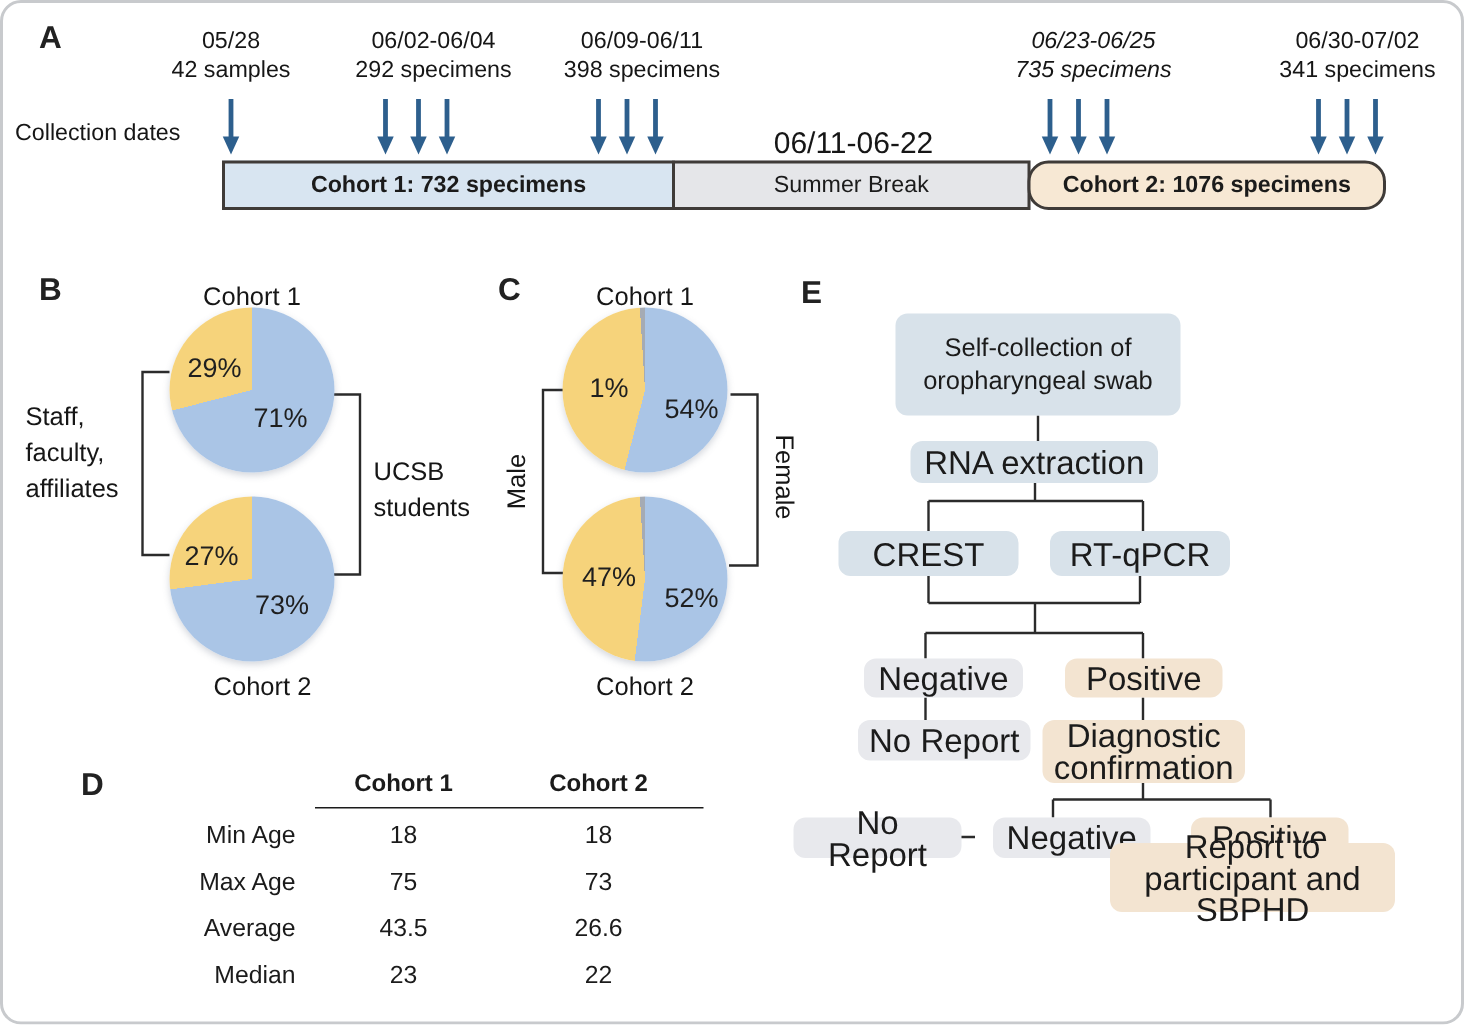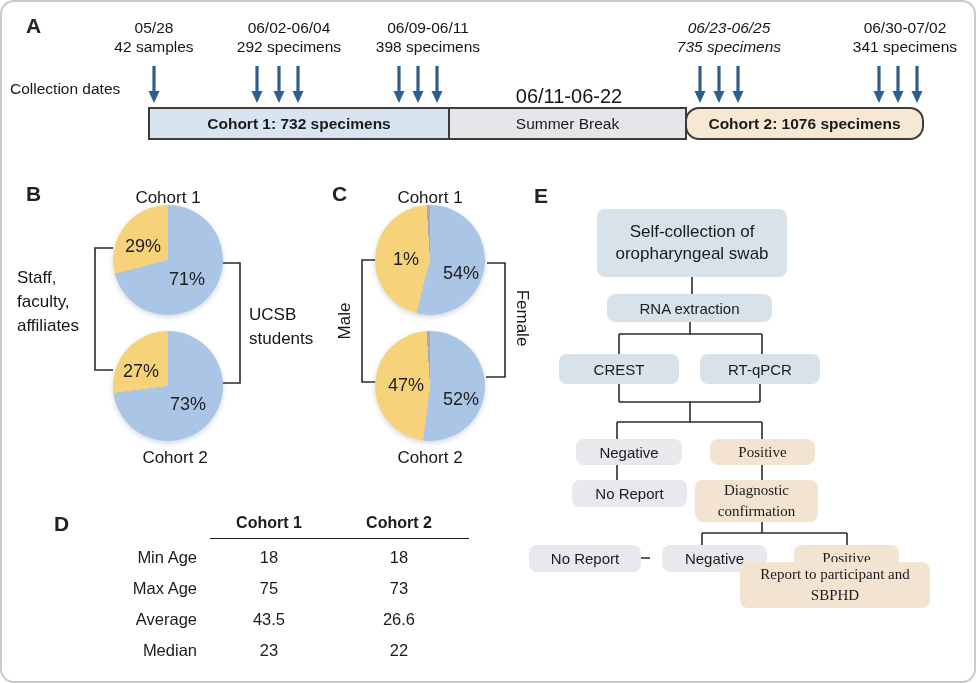--- a/index.html
+++ b/index.html
@@ -32,24 +32,24 @@
   .rot{position:absolute;font-size:17px;color:#161616;text-align:center;z-index:2;white-space:nowrap;}
   
   .agetable{position:absolute;left:100px;top:512px;z-index:2;font-size:16.5px;}
   .agetable .tr{display:grid;grid-template-columns:97px 140px 120px;height:31px;align-items:start;}
   .agetable .tr.th{height:34px;font-weight:bold;font-size:16px;}
   .agetable .c0{text-align:right;padding-right:2px;}
   .agetable .c1,.agetable .c2{text-align:center;}
   .thline{position:absolute;left:108px;top:24px;width:259px;height:0;border-top:1.6px solid #1b1b1b;}
   
   .fb{position:absolute;box-sizing:border-box;border-radius:8px;display:flex;align-items:center;justify-content:center;
-      text-align:center;font-size:15px;line-height:21px;z-index:2;padding:2px 6px;}
+      text-align:center;font-size:22px;line-height:21px;z-index:2;padding:2px 6px;}
   .fb-blue{background:var(--flow_blue);}
   .fb-gray{background:var(--flow_gray);margin-left:12px;}
-  .fb-tan{background:var(--flow_tan);font-family:Liberation Serif, serif;}
+  .fb-tan{background:var(--flow_tan);}
 </style>
 </head>
 <body>
 
 <div class="fig">
 
   <svg class="overlay" width="976" height="683">
 
     <path class="flowline" d="
       M690 275 V292
@@ -225,19 +225,19 @@
 
   <div class="plabel" style="left:532px;top:182px;">E</div>
 
   <div class="fb fb-blue" style="left:595px;top:207px;width:190px;height:68px;font-size:17px;line-height:22px;">Self-collection of oropharyngeal swab</div>
   <div class="fb fb-blue" style="left:605px;top:292px;width:165px;height:28px;">RNA extraction</div>
   <div class="fb fb-blue" style="left:698px;top:352px;width:120px;height:30px;">RT-qPCR</div>
   <div class="fb fb-blue" style="left:557px;top:352px;width:120px;height:30px;">CREST</div>
   <div class="fb fb-gray" style="left:562px;top:437px;width:106px;height:26px;">Negative</div>
   <div class="fb fb-tan" style="left:708px;top:437px;width:105px;height:26px;">Positive</div>
   <div class="fb fb-gray" style="left:558px;top:478px;width:115px;height:27px;">No Report</div>
-  <div class="fb fb-tan" style="left:693px;top:478px;width:123px;height:42px;">Diagnostic confirmation</div>
+  <div class="fb fb-tan" style="left:693px;top:478px;width:135px;height:42px;">Diagnostic confirmation</div>
   <div class="fb fb-gray" style="left:515px;top:543px;width:112px;height:27px;">No Report</div>
   <div class="fb fb-gray" style="left:648px;top:543px;width:105px;height:27px;">Negative</div>
   <div class="fb fb-tan" style="left:792px;top:543px;width:105px;height:27px;">Positive</div>
   <div class="fb fb-tan" style="left:738px;top:560px;width:190px;height:46px;">Report to participant and SBPHD</div>
 
 </div>
 
 </body></html>

